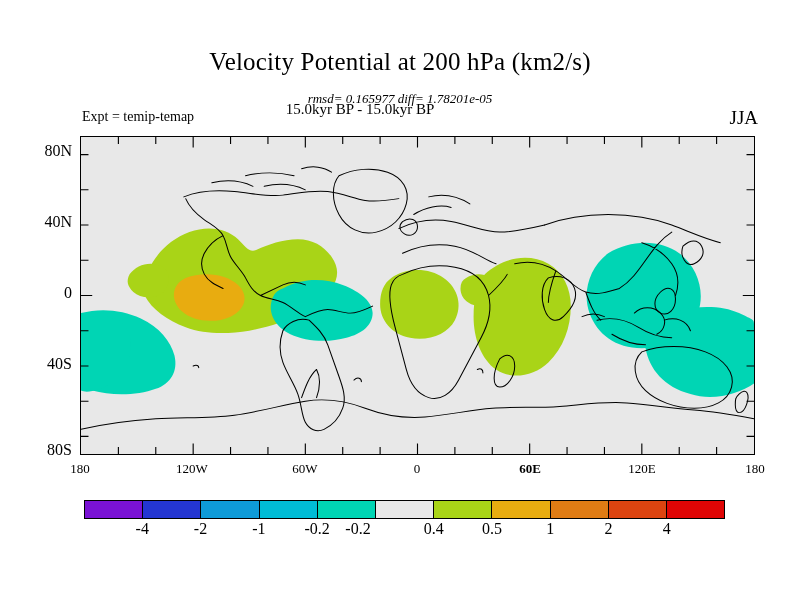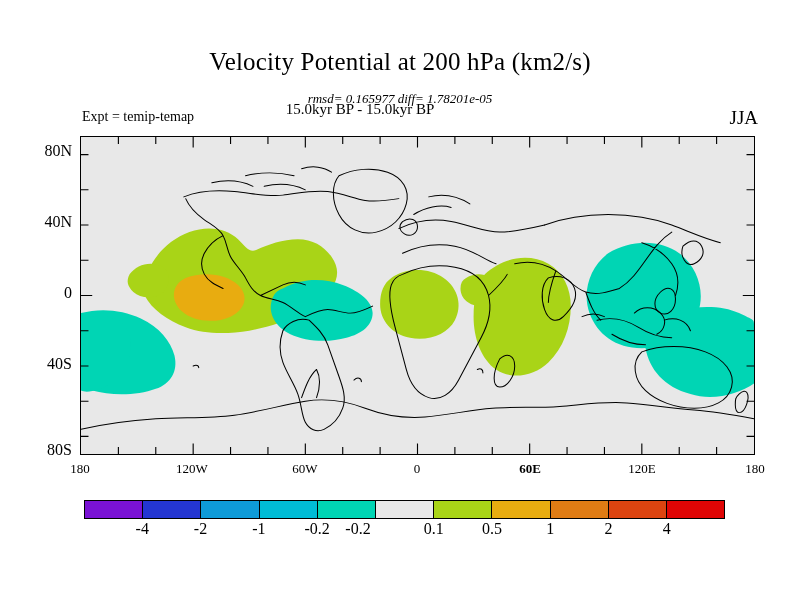--- a/index.html
+++ b/index.html
@@ -316,18 +316,18 @@
       <div class="band" title="2 to 4" style="background: rgb(221, 68, 16);"></div>
       <div class="band" title="&gt; 4" style="background: rgb(224, 5, 5);"></div>
     </div>
 </div>
 <div id="colorbar-ticklabels">
     <div class="cb-lab" style="left: 58.2727px;">-4</div>
     <div class="cb-lab" style="left: 116.545px;">-2</div>
     <div class="cb-lab" style="left: 174.818px;">-1</div>
     <div class="cb-lab" style="left: 233.091px;">-0.2</div>
     <div class="cb-lab" style="left: 274px;">-0.2</div>
-    <div class="cb-lab" style="left: 349.636px;">0.1</div>
+    <div class="cb-lab" style="left: 349.636px;">0.4</div>
     <div class="cb-lab" style="left: 407.909px;">0.5</div>
     <div class="cb-lab" style="left: 466.182px;">1</div>
     <div class="cb-lab" style="left: 524.455px;">2</div>
     <div class="cb-lab" style="left: 582.727px;">4</div>
   </div>
 
 </body></html>

